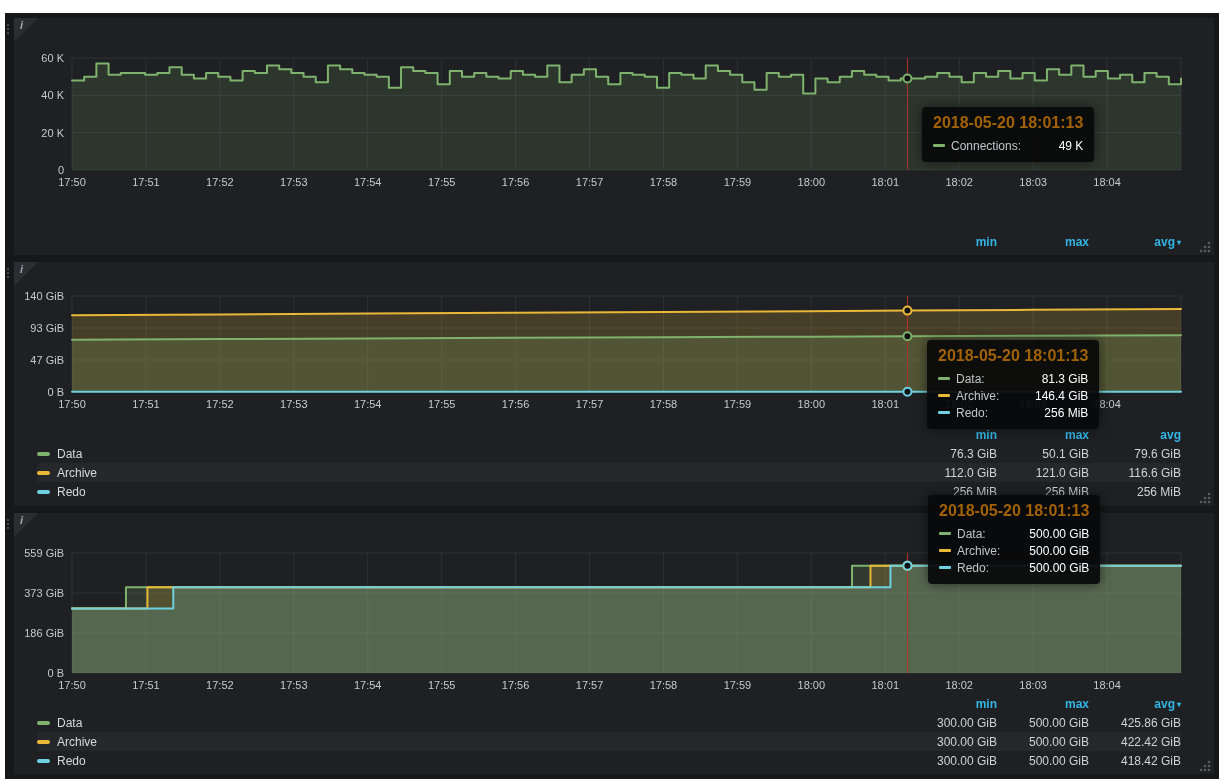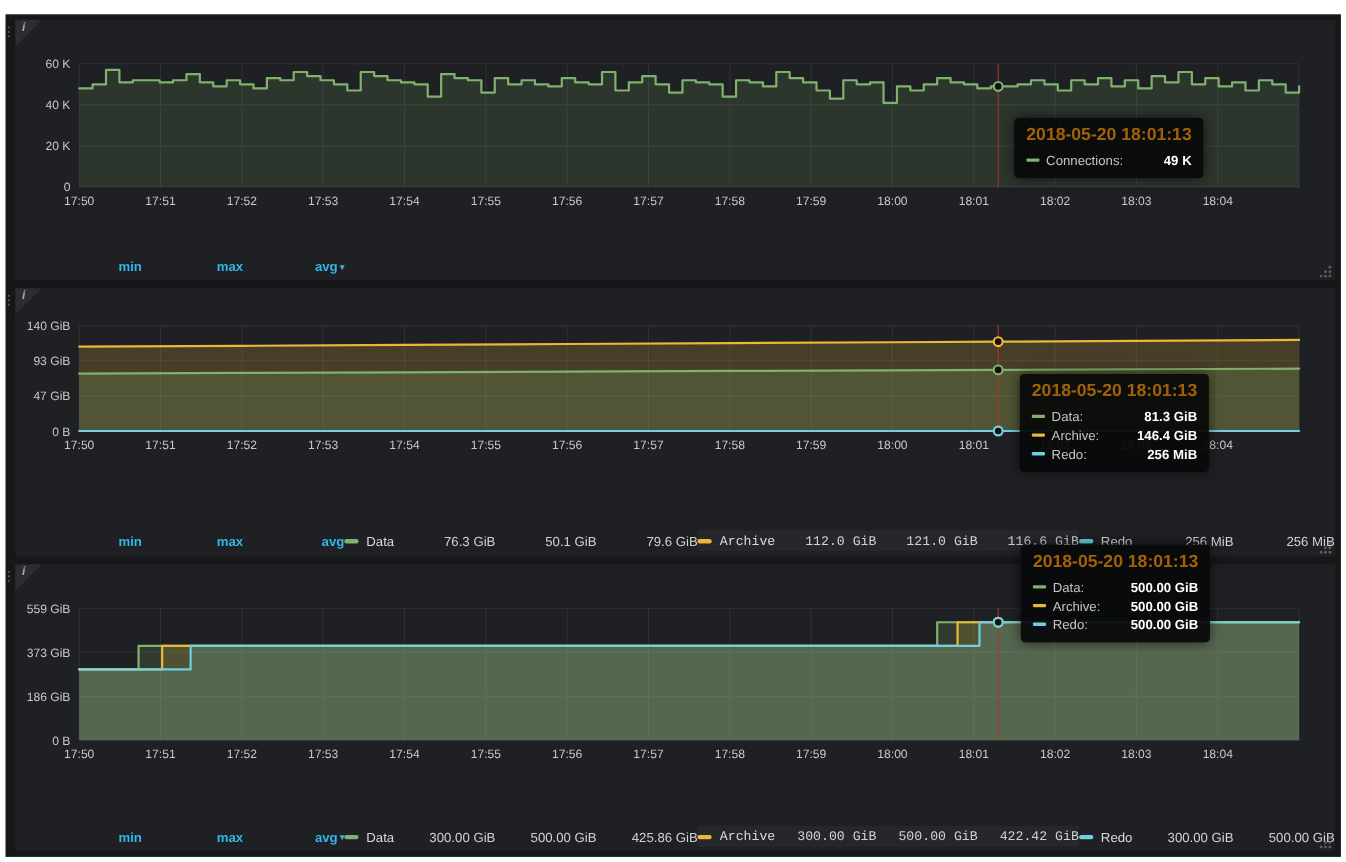--- a/index.html
+++ b/index.html
@@ -10,35 +10,35 @@
   .panel{position:relative;margin:0 5px 7px 9px;width:1200px;background:#1f2023;}
   .panel svg.plot{position:absolute;left:0;top:0;display:block;}
   .panel-title{position:absolute;top:7px;left:0;width:100%;text-align:center;color:#dcdde1;
         font-size:13px;font-weight:bold;z-index:3;cursor:pointer;}
   .corner{position:absolute;top:0;left:0;width:0;height:0;border-top:24px solid #2c2d31;
         border-right:24px solid transparent;z-index:2;}
   .corner-i{position:absolute;top:1px;left:6px;color:#a3a6ab;font-size:11px;font-weight:bold;
         z-index:3;font-style:italic;}
   .row-handle{position:absolute;left:-7px;top:6px;display:flex;flex-direction:column;gap:2px;z-index:3;cursor:grab;}
   .row-handle i{width:2px;height:2px;background:#55575c;border-radius:50%;display:block;}
-  .legend{position:absolute;left:23px;right:33px;display:flex;font-size:12px;z-index:2;}
+  .legend{position:absolute;left:23px;right:33px;display:flex;flex-direction:column;font-size:12px;z-index:2;}
   .lg-row{display:flex;align-items:center;height:19px;}
-  .lg-row.zebra{background:rgba(255,255,255,0.035);font-family:Liberation Mono, monospace;}
+  .lg-row.zebra{background:rgba(255,255,255,0.035);}
   .lg-name{flex:1;display:flex;align-items:center;gap:7px;color:#d8d9da;cursor:pointer;}
   .lg-dash{width:13px;height:4px;border-radius:2px;flex:none;}
   .lg-stat{width:92px;text-align:right;color:#d0d1d3;}
   .lg-stat.hdr{color:#33b5e5;font-weight:bold;cursor:pointer;}
   .caret{font-size:8px;margin-left:2px;vertical-align:middle;}
   .tooltip{position:absolute;z-index:30;background:rgba(9,9,10,0.94);border-radius:4px;
         padding:7px 11px 8px 11px;white-space:nowrap;box-shadow:0 0 12px rgba(0,0,0,0.55);min-width:126px;}
   .tt-time{color:#a16207;font-weight:bold;font-size:16px;text-align:center;margin-bottom:5px;}
   .tt-row{display:flex;align-items:center;gap:6px;font-size:12px;height:17px;}
   .tt-dash{width:12px;height:3px;border-radius:1px;flex:none;}
   .tt-label{color:#c3c4c6;}
-  .tt-val{flex:1;text-align:right;color:#ffffff;font-weight:bold;margin-left:16px;}
+  .tt-val{flex:1;text-align:right;color:#ffffff;font-weight:normal;margin-left:16px;}
   .resize{position:absolute;right:2px;bottom:2px;z-index:3;cursor:nwse-resize;}
 </style>
 </head>
 <body>
 
 <div id="page">
   <div id="dash">
 
     <div class="panel" style="height: 237px;">
       <div class="row-handle">

